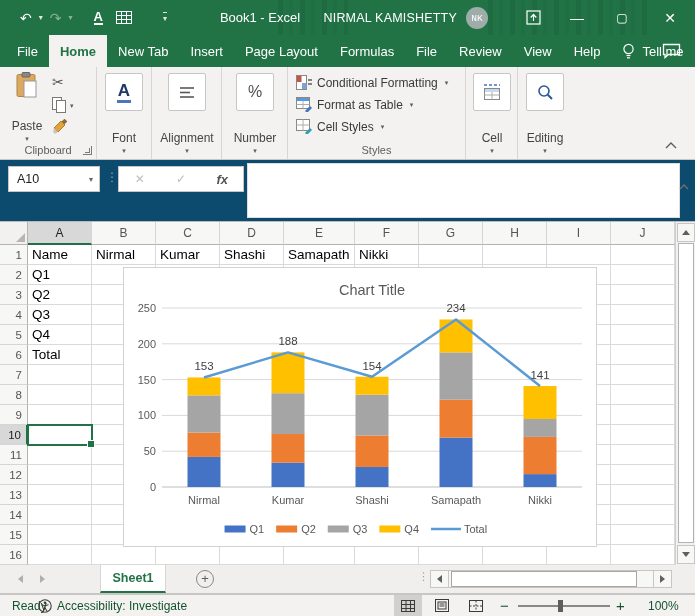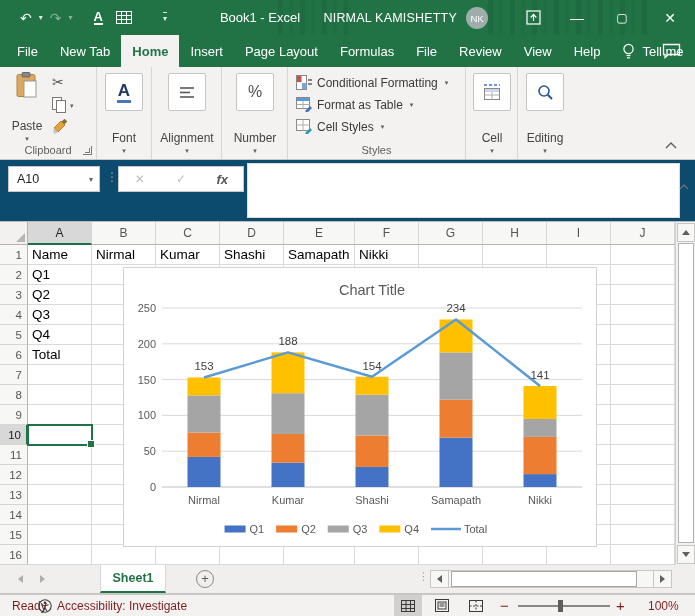--- a/index.html
+++ b/index.html
@@ -10,21 +10,21 @@
   .titlebar{position:absolute;left:0;top:0;width:695px;height:35px;background:#217346;color:#fff;}
   .tb-stripes{position:absolute;top:0;height:35px;opacity:.5;
     background:repeating-linear-gradient(90deg, rgba(0,0,0,.14) 0 5px, rgba(0,0,0,0) 5px 11px, rgba(0,0,0,.07) 11px 15px, rgba(0,0,0,0) 15px 22px);}
   .qat{position:absolute;left:20px;top:0;height:35px;display:flex;align-items:center;gap:7px;font-size:14px;}
   .qat .chev{font-size:8px;opacity:.85;}
   .qat .dim{opacity:.45;}
   .qat-a{font-weight:bold;font-size:13px;border-bottom:2px solid #fff;line-height:13px;}
   .win-title{position:absolute;left:185px;top:0;width:150px;height:35px;display:flex;align-items:center;justify-content:center;font-size:13px;}
   .user{position:absolute;right:238px;top:0;height:35px;display:flex;align-items:center;font-size:12.5px;letter-spacing:.2px;}
   .avatar{position:absolute;left:466px;top:7px;width:22px;height:22px;border-radius:50%;background:#9fadaa;color:#fff;
-          font-size:9.5px;display:flex;align-items:center;justify-content:center;}
+          font-size:9.5px;display:flex;align-items:center;justify-content:center;font-family:Liberation Mono, monospace;}
   .winbtn{position:absolute;top:0;width:44px;height:35px;display:flex;align-items:center;justify-content:center;color:#fff;font-size:14px;}
   
   .menurow{position:absolute;left:0;top:35px;width:695px;height:32px;background:#217346;display:flex;align-items:stretch;padding-left:6px;}
   .mtab{color:#fff;font-size:13px;display:flex;align-items:center;padding:0 11px;cursor:default;white-space:nowrap;}
   .mtab.active{background:#f3f2f1;color:#217346;font-weight:bold;}
   .tellme{color:#fff;font-size:13px;display:flex;align-items:center;gap:7px;padding:0 11px;}
   .comment-ic{position:absolute;right:14px;top:8px;}
   
   .ribbon{position:absolute;left:0;top:67px;width:695px;height:93px;background:#f3f2f1;border-bottom:1px solid #c8c6c4;}
   .grp{position:absolute;top:0;height:92px;border-right:1px solid #d8d6d4;}
@@ -82,21 +82,21 @@
   .sheettab{position:absolute;left:100px;top:0;width:66px;height:28px;background:#fff;border-left:1px solid #d8d6d4;border-right:1px solid #d8d6d4;
             border-bottom:2.5px solid #217346;color:#217346;font-weight:bold;font-size:12.5px;display:flex;align-items:center;justify-content:center;}
   .addsheet{position:absolute;left:196px;top:5px;width:18px;height:18px;border:1.5px solid #8a8886;border-radius:50%;color:#605e5c;
             font-size:13px;line-height:15px;text-align:center;}
   .tb-dots{position:absolute;left:418px;top:5px;color:#a0a0a0;font-size:11px;}
   .hscroll{position:absolute;left:430px;top:5px;width:242px;height:18px;background:#f7f7f6;border:1px solid #c8c6c4;}
   .hs-btn{position:absolute;top:0;width:18px;height:16px;display:flex;align-items:center;justify-content:center;background:#f7f7f6;}
   .hs-thumb{position:absolute;left:20px;top:0px;width:186px;height:16px;background:#fff;border:1px solid #a8a6a4;}
   
   .statusbar{position:absolute;left:0;top:594px;width:695px;height:22px;background:#f3f2f1;border-top:1px solid #c8c6c4;
-             font-size:12px;color:#7f1d1d;}
+             font-size:12px;color:#14532d;}
   .sb-item{position:absolute;top:0;height:21px;display:flex;align-items:center;}
   .viewbtn{position:absolute;top:0;width:28px;height:21px;display:flex;align-items:center;justify-content:center;}
   .viewbtn.active{background:#d2d0ce;}
   .zoomtrack{position:absolute;left:518px;top:10px;width:92px;height:2px;background:#8a8886;}
   .zoomthumb{position:absolute;left:558px;top:5px;width:5px;height:12px;background:#605e5c;}
 </style>
 </head>
 <body>
 
 <div class="window">
@@ -131,22 +131,22 @@
         </svg>
     </div>
     <div class="winbtn" style="left:555px;">—</div>
     <div class="winbtn" style="left:600px;font-size:12px;">▢</div>
     <div class="winbtn" style="left:648px;">✕</div>
   </div>
 
   <div class="menurow">
     <div id="menu-tabs" style="display:flex;">
         <div class="mtab">File</div>
+        <div class="mtab active">Home</div>
         <div class="mtab">New Tab</div>
-        <div class="mtab active">Home</div>
         <div class="mtab">Insert</div>
         <div class="mtab">Page Layout</div>
         <div class="mtab">Formulas</div>
         <div class="mtab">File</div>
         <div class="mtab">Review</div>
         <div class="mtab">View</div>
         <div class="mtab">Help</div>
       </div>
     <div class="tellme">
       <svg width="13" height="17" viewBox="0 0 13 17">

